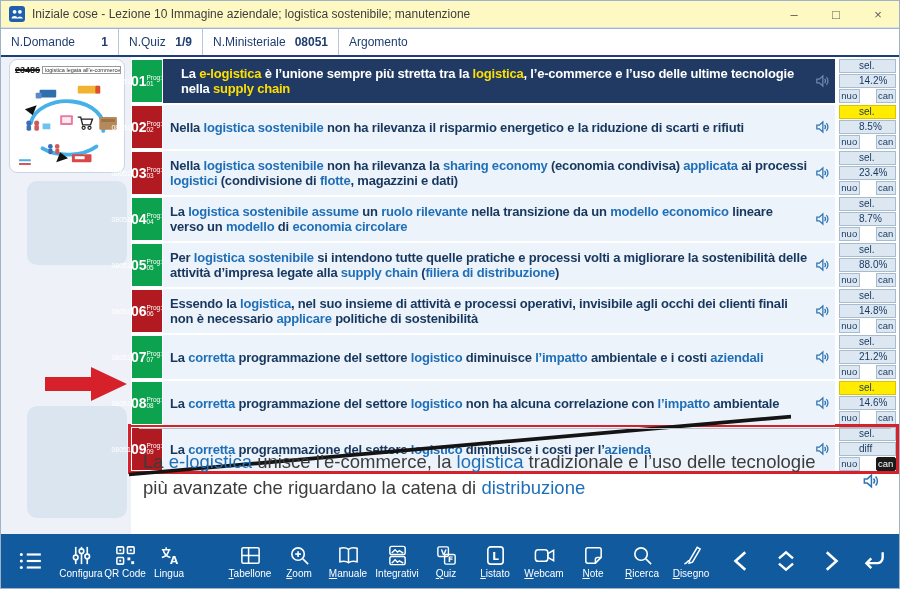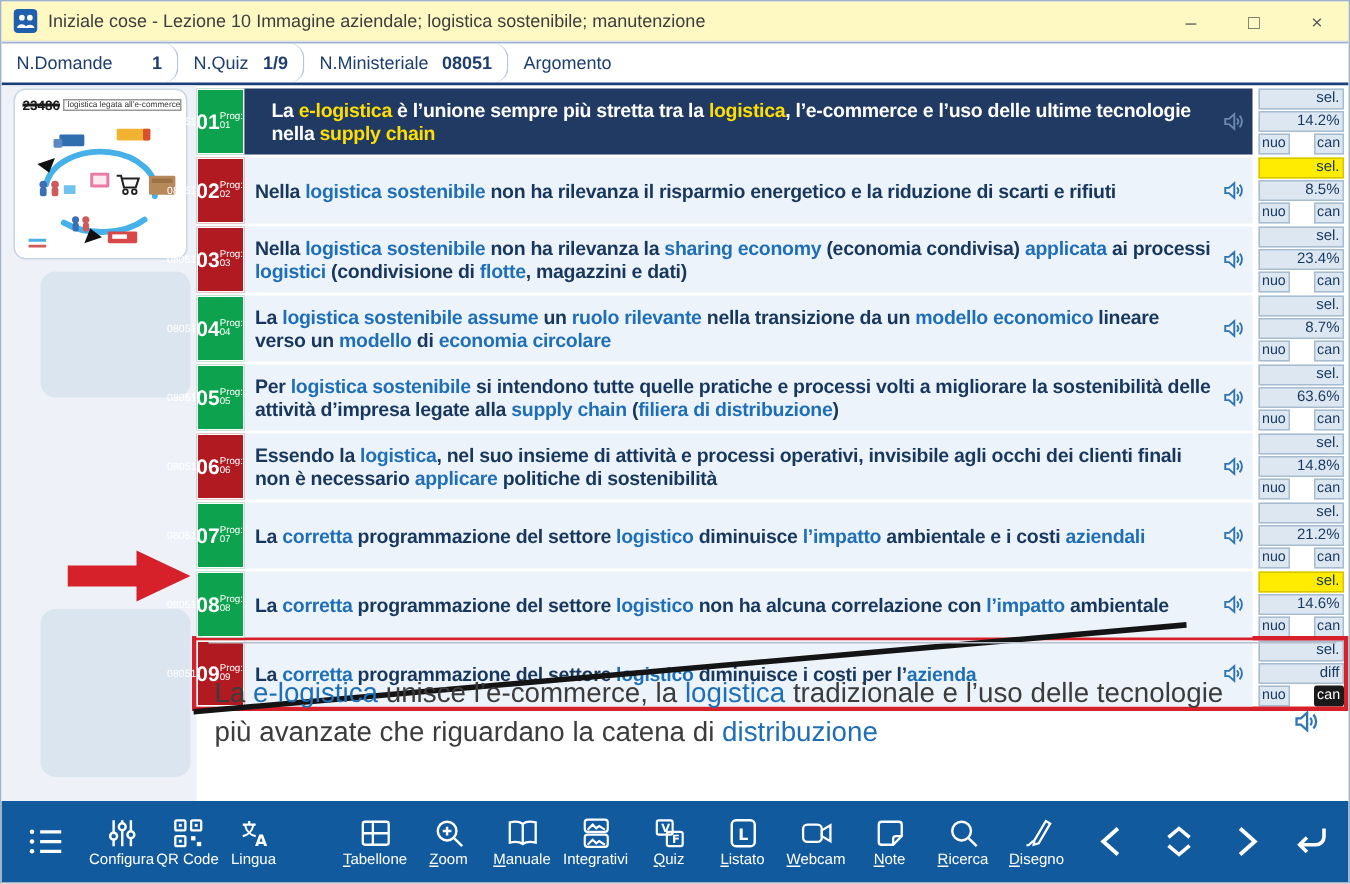--- a/index.html
+++ b/index.html
@@ -9,21 +9,21 @@
   .titlebar{height:27px;background:#fef9c3;display:flex;align-items:center;padding-left:8px;
             border-bottom:1px solid #e0dfdd;box-sizing:border-box;}
   .app-icon{width:16px;height:16px;margin-right:7px;display:inline-block;}
   .title{font-size:12px;color:#3d3d3d;flex:1;white-space:nowrap;overflow:hidden;}
   .win-controls{display:flex;height:100%;}
   .win-btn{width:42px;height:100%;display:flex;align-items:center;justify-content:center;
            color:#5c5c5c;font-size:13px;cursor:default;}
   
   .infobar{height:29px;background:#fff;border-top:1px solid #9db4d6;border-bottom:2px solid #1c3f7a;
            display:flex;align-items:stretch;box-sizing:border-box;font-size:12px;color:#1e3d70;}
-  .ifield{display:flex;align-items:center;padding:0 10px;border-right:1px solid #b9c6d9;box-sizing:border-box;border-radius:10px;}
+  .ifield{display:flex;align-items:center;padding:0 10px;border-right:1px solid #b9c6d9;box-sizing:border-box;}
   .ifield .ilabel{font-weight:400;}
   .ifield .ivalue{font-weight:700;}
   .f1{width:118px;justify-content:space-between;}
   .f2{width:84px;justify-content:space-between;}
   .f3{width:136px;justify-content:space-between;}
   .f4{flex:1;border-right:none;}
   .f4 .ivalue{margin-left:12px;}
   
   .main{position:absolute;top:56px;bottom:54px;left:0;right:0;background:#fff;}
   .sidebar{position:absolute;left:0;top:0;width:130px;height:100%;background:#eef2f8;text-align:right;}
@@ -53,22 +53,22 @@
   .kw-b{color:#1f6fb8;}
   .row.sel .qtx{background:#203a64;}
   .row.sel .qtext{color:#fff;margin-left:11px;}
   .row.sel .kw-y{color:#ffdf00;}
   .speaker{position:absolute;right:4px;top:50%;transform:translateY(-50%);width:17px;height:17px;color:#2e74b5;}
   .row.sel .speaker{color:#6c87ab;}
   .speaker svg{width:100%;height:100%;}
   .strike{position:absolute;inset:0;overflow:visible;pointer-events:none;}
   .strike svg{overflow:visible;}
   .stats{width:57px;margin-left:4px;display:flex;flex-direction:column;justify-content:center;gap:1px;}
-  .scell{background:#dce7f2;border:1px solid #a8bccf;text-align:right;color:#17375e;
-         font-size:10px;line-height:10px;padding:1px 2px;box-sizing:border-box;}
+  .scell{background:#dce7f2;border:1px solid #a8bccf;text-align:left;color:#17375e;
+         font-size:10px;line-height:10px;padding:1px 19px;box-sizing:border-box;}
   .scell.hl{background:#ffec00;border-color:#d6c500;}
   .chips{display:flex;gap:16px;}
   .chip{flex:1;background:#dce7f2;border:1px solid #a8bccf;text-align:center;color:#17375e;
         font-size:9.5px;line-height:10px;padding:1px 0;}
   .chip.dark{background:#1a1a1a;color:#fff;border-color:#1a1a1a;border-radius:2px;}
   
   .divider{position:absolute;left:138px;right:8px;top:371px;border-top:1px solid #b8bfc9;}
   .explain{position:absolute;left:142px;right:14px;top:392px;padding-right:46px;}
   .explain p{margin:0;font-size:18.5px;line-height:26px;color:#3c3c3c;font-weight:400;}
   .exp-speaker{position:absolute;right:4px;top:22px;width:20px;height:20px;color:#2e74b5;transform:none;}
@@ -287,21 +287,21 @@
               <div class="qtext"><span>Per </span><span class="kw-b">logistica sostenibile</span><span> si intendono tutte quelle pratiche e processi volti a migliorare la sostenibilità delle attività d’impresa legate alla </span><span class="kw-b">supply chain</span><span> (</span><span class="kw-b">filiera di distribuzione</span><span>)</span></div>
               <span class="speaker"><svg viewBox="0 0 24 24" fill="none" stroke="currentColor" stroke-width="1.8">
                   <polygon points="4,9.5 7.5,9.5 12.5,5 12.5,19 7.5,14.5 4,14.5"></polygon>
                   <path d="M15,9 a4.5,4.5 0 0 1 0,6"></path>
                   <path d="M17.5,6.5 a8,8 0 0 1 0,11"></path>
                 </svg></span>
             </div>
           </div>
           <div class="stats">
             <div class="scell">sel.</div>
-            <div class="scell">63.6%</div>
+            <div class="scell">88.0%</div>
             <div class="chips">
               <span class="chip">nuo</span>
               <span class="chip">can</span>
             </div>
           </div>
         </div>
         <div class="row">
           <div class="rowmain">
             <div class="badge red">
               <span class="b-code">08051</span>

